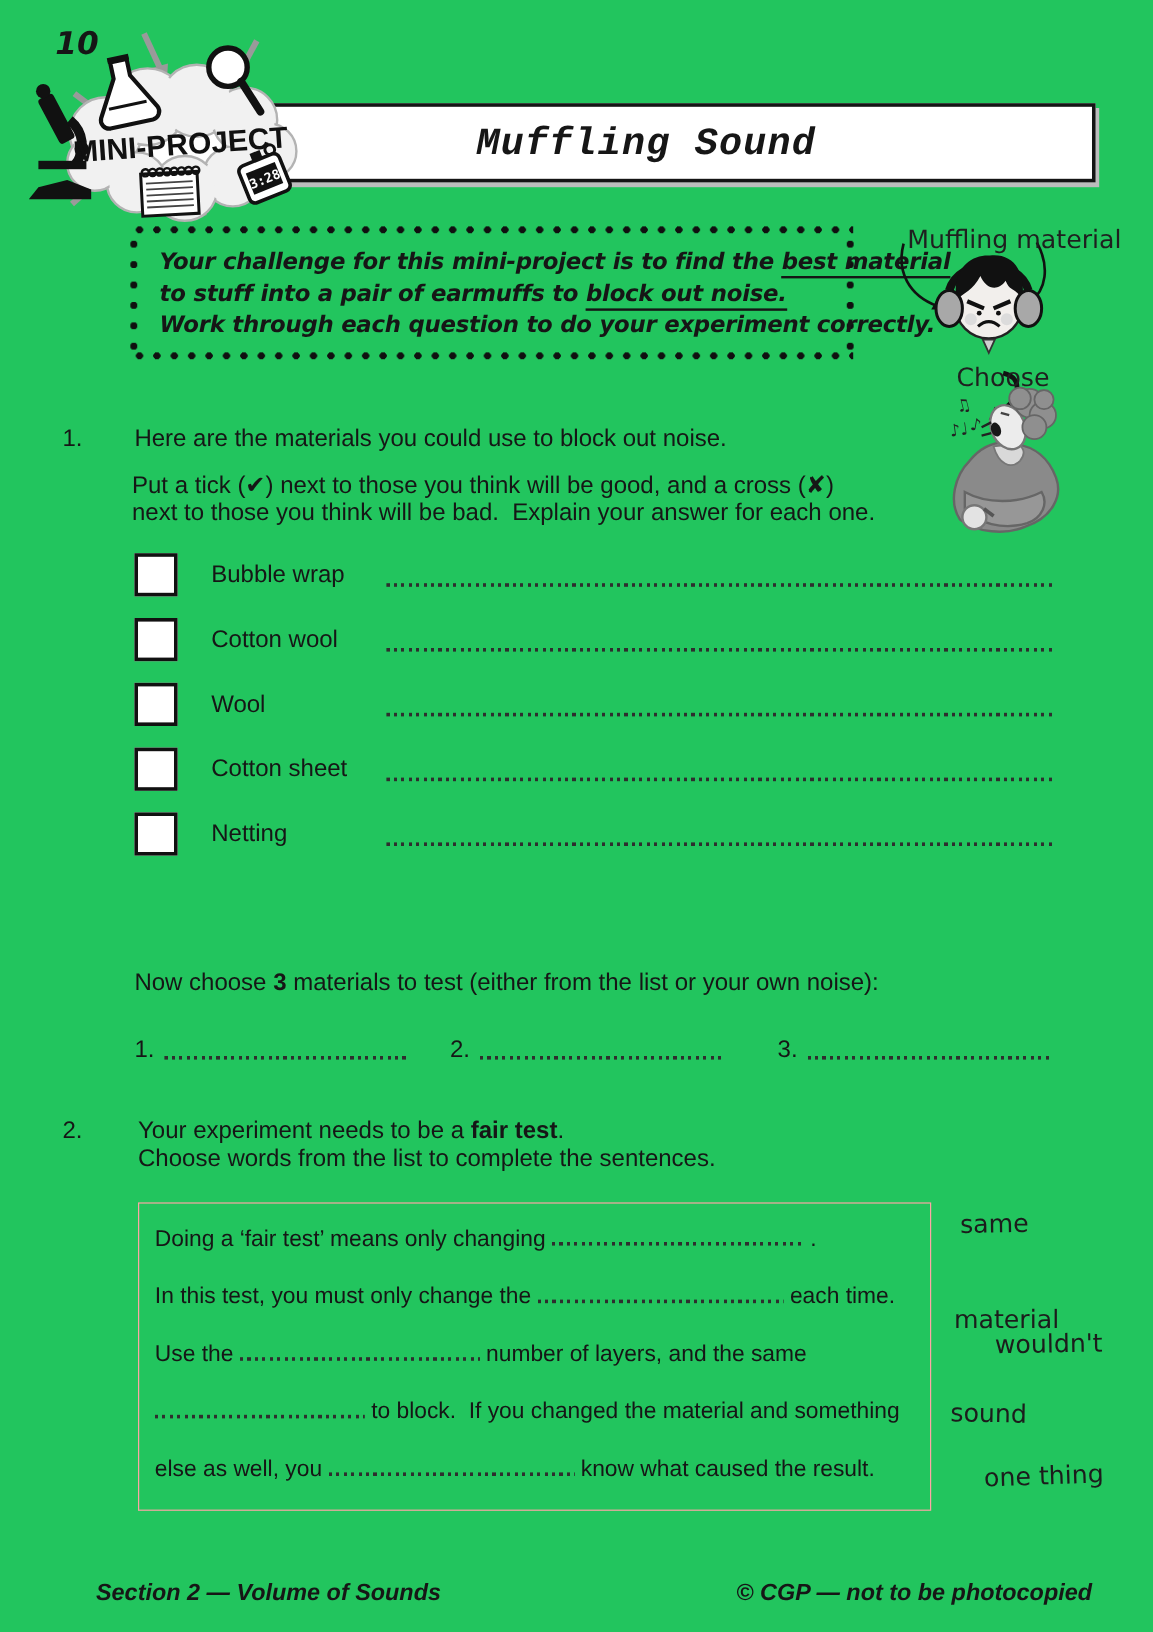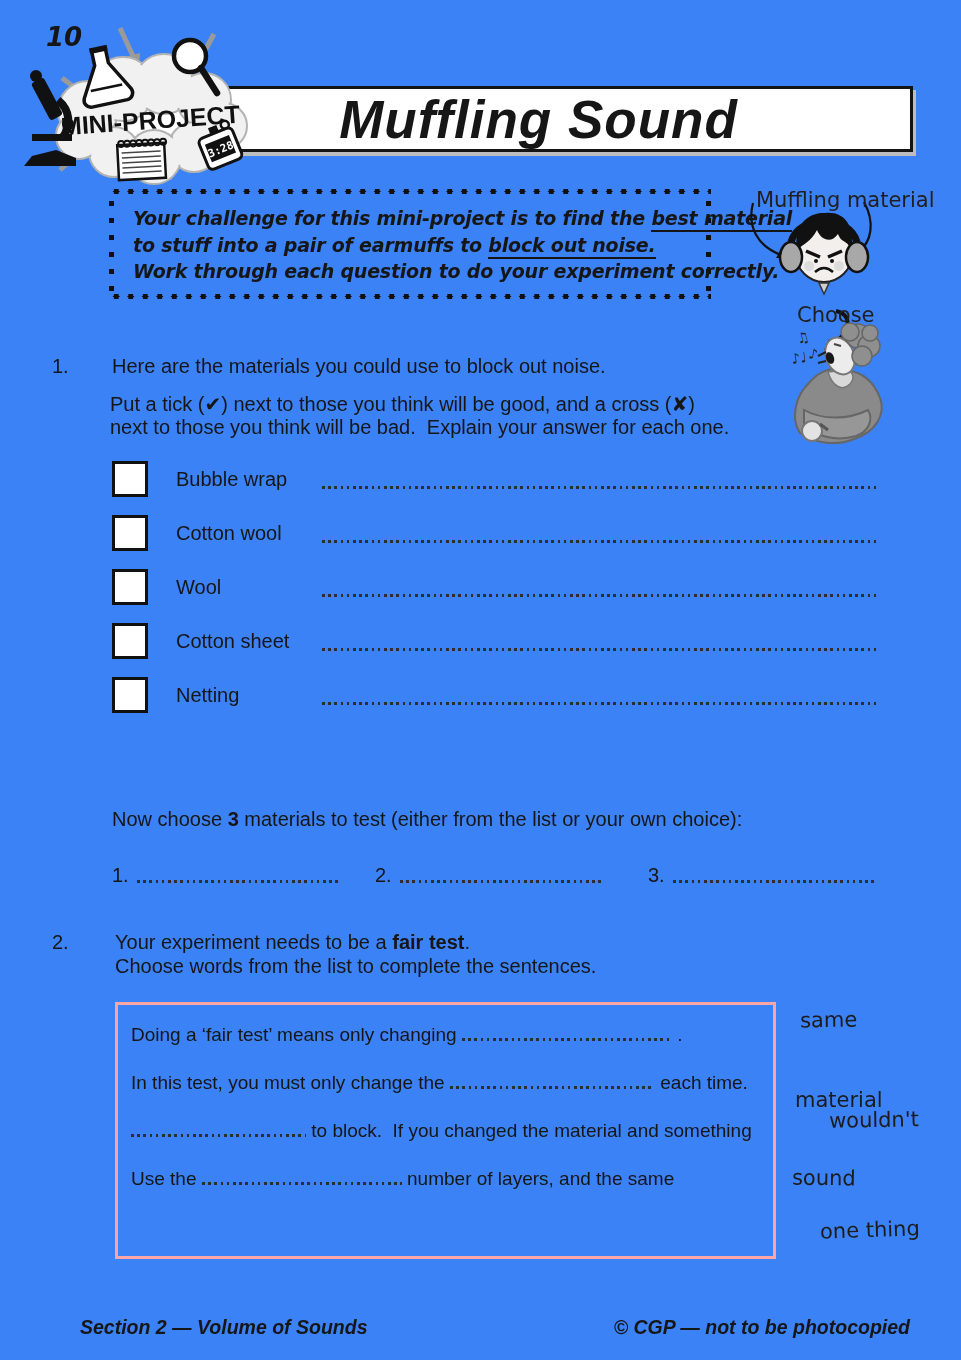--- a/index.html
+++ b/index.html
@@ -1,28 +1,28 @@
 <!DOCTYPE html>
 <html><head>
 <meta charset="utf-8">
 <style>
   html,body{margin:0;padding:0;background:#ffffff;}
-  #page{position:relative;width:961px;height:1360px;background:#3b82f6;overflow:hidden;
+  #page{position:relative;width:961px;height:1360px;background:#22c55e;overflow:hidden;
         font-family:"Liberation Sans",sans-serif;color:#161616;}
 
   
   .pagenum{position:absolute;left:46px;top:22px;font-family:"DejaVu Sans",sans-serif;
            font-style:italic;font-weight:bold;font-size:26px;}
 
   
   .banner{position:absolute;left:86px;top:86px;width:821px;height:60px;background:#fff;
           border:3px solid #141414;box-shadow:3px 4px 0 #bdbdbd;z-index:1;
           display:flex;align-items:center;justify-content:center;}
-  .banner-title{font-family:Liberation Sans, sans-serif;font-style:italic;font-weight:bold;
-                font-size:53px;letter-spacing:1px;padding-left:78px;white-space:nowrap;}
+  .banner-title{font-family:Liberation Mono, monospace;font-style:italic;font-weight:bold;
+                font-size:32px;letter-spacing:1px;padding-left:78px;white-space:nowrap;}
 
   .cloud{position:absolute;left:18px;top:26px;z-index:2;}
 
   
   .challenge{position:absolute;left:107px;top:187px;width:606px;height:114px;}
   .dotE{position:absolute;background-repeat:repeat;}
   .dotT{left:2px;right:2px;top:0;height:9px;background-image:radial-gradient(circle 3px at center,#101010 97%,transparent 100%);background-size:14.5px 9px;background-repeat:repeat-x;}
   .dotB{left:2px;right:2px;bottom:0;height:9px;background-image:radial-gradient(circle 3px at center,#101010 97%,transparent 100%);background-size:14.5px 9px;background-repeat:repeat-x;}
   .dotL{top:8px;bottom:8px;left:0;width:9px;background-image:radial-gradient(circle 3px at center,#101010 97%,transparent 100%);background-size:9px 17px;background-repeat:repeat-y;}
   .dotR{top:8px;bottom:8px;right:0;width:9px;background-image:radial-gradient(circle 3px at center,#101010 97%,transparent 100%);background-size:9px 17px;background-repeat:repeat-y;}
@@ -50,21 +50,21 @@
   .checkbox{width:30px;height:30px;border:3px solid #111;background:#fff;flex:0 0 auto;}
   .mat-label{margin-left:28px;width:146px;font-size:20px;flex:0 0 auto;}
   .mat-line{flex:1;position:relative;top:8px;}
 
   
   .choices{position:absolute;}
   .choice{position:absolute;top:0;display:flex;align-items:flex-end;width:227px;font-size:20px;}
   .choice .dotline{flex:1;margin:0 0 4px 8px;}
 
   
-  .ftbox{position:absolute;border:3px solid #fca5a5;padding:6px 4px 0 13px;box-sizing:border-box;}
+  .ftbox{position:absolute;border:1px solid #fca5a5;padding:6px 4px 0 13px;box-sizing:border-box;}
   .sentence{height:48px;line-height:48px;font-size:19px;white-space:pre;}
   .blank{display:inline-block;height:3px;background-image:repeating-linear-gradient(90deg,#2e2e2e 0 2.6px,transparent 2.6px 6.2px);}
 
   
   .word{position:absolute;font-family:"DejaVu Sans",sans-serif;font-size:21px;color:#1c1c1c;white-space:nowrap;}
 
   
   .footL,.footR{position:absolute;top:1316px;font-weight:bold;font-style:italic;font-size:19.5px;white-space:nowrap;margin-left:30px;}
   .footL{left:50px;}
   .footR{right:51px;}
@@ -269,21 +269,21 @@
         <div class="mat-label">Cotton sheet</div>
         <div class="dotline mat-line"></div>
       </div>
       <div class="mat-row">
         <div class="checkbox"></div>
         <div class="mat-label">Netting</div>
         <div class="dotline mat-line"></div>
       </div>
     </div>
 
-  <div class="t" style="left:112px;top:808px"><span>Now choose </span><b>3</b><span> materials to test (either from the list or your own choice):</span></div>
+  <div class="t" style="left:112px;top:808px"><span>Now choose </span><b>3</b><span> materials to test (either from the list or your own noise):</span></div>
 
   <div class="choices" style="left:112px;top:864px;width:765px;height:28px">
       <div class="choice" style="left: 0px;">
         <span class="choice-num">1.</span>
         <div class="dotline choice-line"></div>
       </div>
       <div class="choice" style="left: 263px;">
         <span class="choice-num">2.</span>
         <div class="dotline choice-line"></div>
       </div>
@@ -293,22 +293,23 @@
       </div>
     </div>
 
   <div class="qnum" style="left:52px;top:931px">2.</div>
   <div class="t" style="left:115px;top:931px"><span>Your experiment needs to be a </span><b>fair test</b><span>.</span></div>
   <div class="t" style="left:115px;top:955px">Choose words from the list to complete the sentences.</div>
 
   <div class="ftbox" style="left:115px;top:1002px;width:661px;height:257px">
       <div class="sentence"><span>Doing a ‘fair test’ means only changing </span><span class="blank" style="width: 210px;"></span><span> .</span></div>
       <div class="sentence"><span>In this test, you must only change the </span><span class="blank" style="width: 205px;"></span><span> each time.</span></div>
+      <div class="sentence"><span>Use the </span><span class="blank" style="width: 200px;"></span><span> number of layers, and the same</span></div>
       <div class="sentence"><span class="blank" style="width: 175px;"></span><span> to block.  If you changed the material and something</span></div>
-      <div class="sentence"><span>Use the </span><span class="blank" style="width: 200px;"></span><span> number of layers, and the same</span></div>
+      <div class="sentence"><span>else as well, you </span><span class="blank" style="width: 205px;"></span><span> know what caused the result.</span></div>
     </div>
 
   <div id="wordbank">
       <span class="word" style="left: 800px; top: 1008px; transform: rotate(-1deg);">same</span>
       <span class="word" style="left: 795px; top: 1056px; transform: rotate(0deg); margin-top: 32px;">material</span>
       <span class="word" style="left: 829px; top: 1108px; transform: rotate(-1deg);">wouldn't</span>
       <span class="word" style="left: 792px; top: 1166px; transform: rotate(1deg);">sound</span>
       <span class="word" style="left: 820px; top: 1218px; transform: rotate(-2deg);">one thing</span>
     </div>
 

